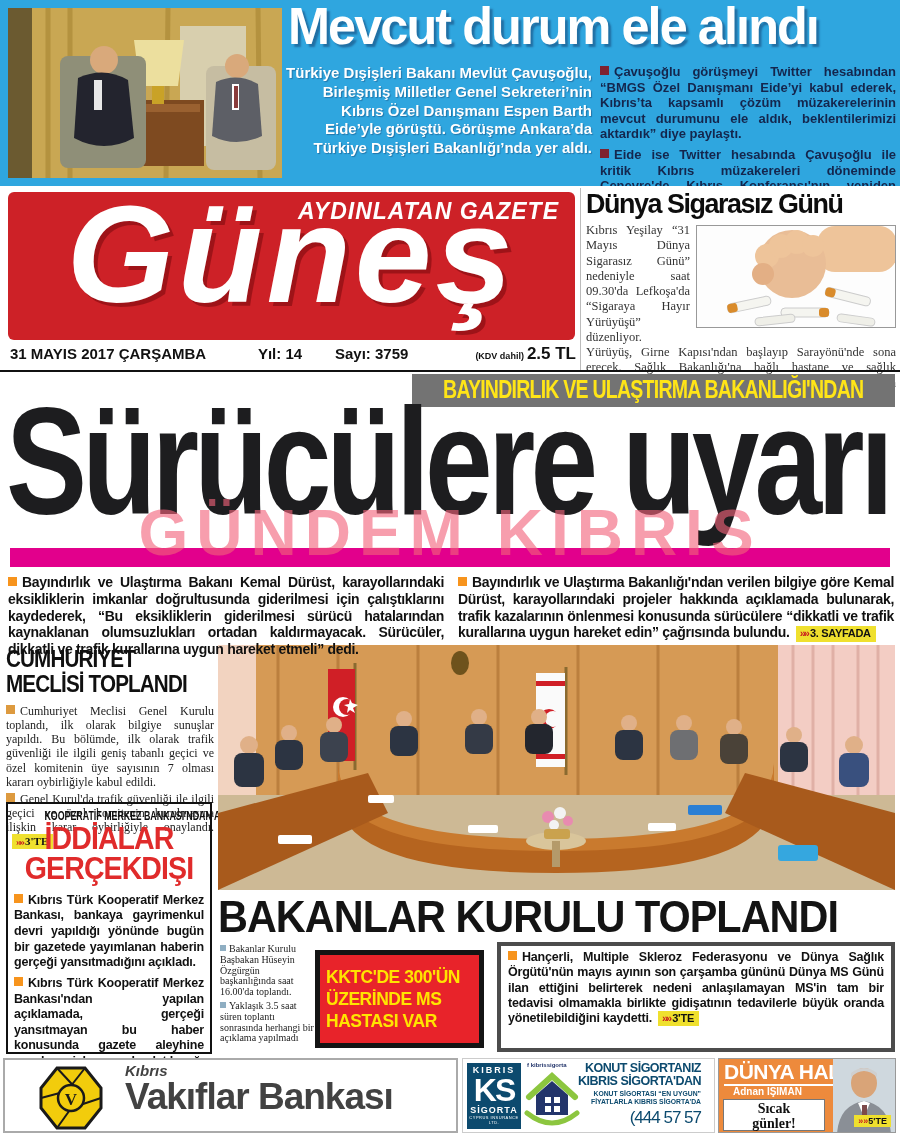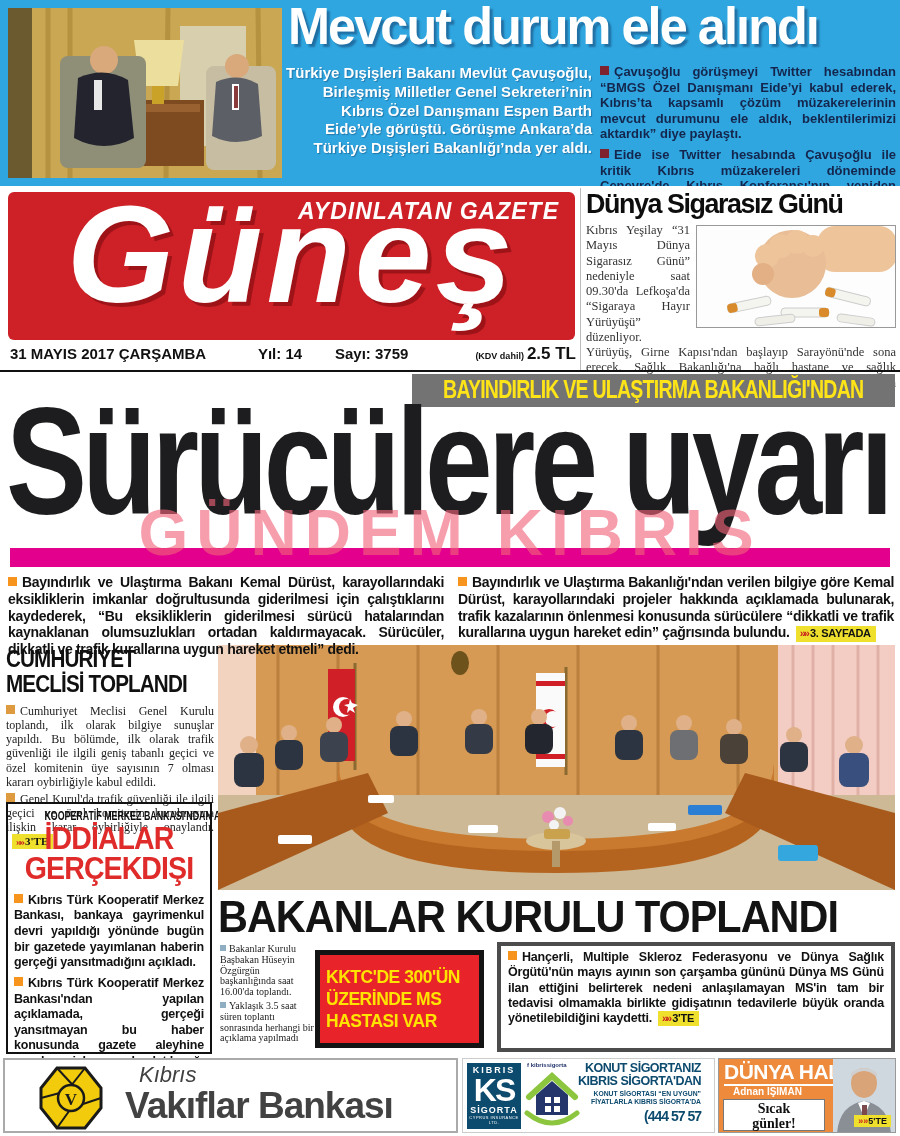--- a/index.html
+++ b/index.html
@@ -96,34 +96,34 @@
     position:absolute; left:315px; top:950px; width:169px; height:98px;
     background:#e8232a; border:5px solid #141414; padding:6px 6px;
     display:flex; flex-direction:column; justify-content:center;
   }
   .ms-box div { color:#ffe400; font-weight:bold; font-size:19px; line-height:1.15; letter-spacing:-.5px; white-space:nowrap; transform:scaleX(.92); transform-origin:left center; }
   .cab-right { position:absolute; left:497px; top:942px; width:398px; height:110px; border:4px solid #4c4c4c; padding:4px 7px; }
   .cab-right .b-item { font-weight:bold; font-size:12.5px; line-height:1.22; color:#111; text-align:justify; letter-spacing:-.2px; margin-bottom:3px; }
   
   .ad-vakif { position:absolute; left:3px; top:1058px; width:455px; height:75px; background:#fff; border:2px solid #aaa; }
   .vakif-text { position:absolute; left:120px; top:2px; color:#424242; }
-  .vakif-text .l1 { font-size:22px; font-weight:normal; font-style:italic; margin-left:14px; }
+  .vakif-text .l1 { font-size:15px; font-weight:bold; font-style:italic; margin-left:0; }
   .vakif-text .l2 { font-size:37px; font-weight:bold; letter-spacing:-1px; line-height:.95; }
   .ad-ks { position:absolute; left:462px; top:1058px; width:253px; height:75px; background:#fff; border:1px solid #ccc; }
   .ks-logo { position:absolute; left:4px; top:4px; width:54px; height:66px; background:#0c4a6e; color:#fff; text-align:center; }
   .ks-logo .t { font-size:9px; font-weight:bold; letter-spacing:2px; padding-top:2px; }
   .ks-logo .m { font-size:32px; font-weight:bold; letter-spacing:-2px; line-height:.95; }
   .ks-logo .b { font-size:9px; font-weight:bold; letter-spacing:1px; }
   .ks-logo .s { font-size:4px; letter-spacing:.5px; }
   .ks-fb { position:absolute; left:64px; top:3px; font-size:6px; font-weight:bold; color:#23356b; }
   .ks-house { position:absolute; left:60px; top:10px; width:58px; height:60px; }
   .ks-text { position:absolute; left:110px; top:3px; width:128px; text-align:right; color:#0c4a6e; }
   .ks-text .l1 { font-size:12.5px; font-weight:bold; letter-spacing:-.5px; line-height:1.05; }
   .ks-text .l3 { font-size:6.8px; font-weight:bold; margin-top:2px; line-height:1.15; }
-  .ks-text .ph { font-size:14px; font-weight:bold; letter-spacing:-1px; margin-top:2px; }
+  .ks-text .ph { font-size:17px; font-weight:normal; letter-spacing:-1px; margin-top:2px; }
   .ad-dunya { position:absolute; left:718px; top:1058px; width:178px; height:75px; background:#ed8a3c; border:1px solid #999; overflow:hidden; }
   .dunya-title { position:absolute; left:5px; top:1px; color:#fff; font-weight:bold; font-size:21px; letter-spacing:-.5px; border-bottom:2px solid #fff; padding-right:6px; }
   .dunya-author { position:absolute; left:14px; top:27px; color:#fff; font-weight:bold; font-size:10px; }
   .dunya-quote { position:absolute; left:4px; top:40px; width:102px; height:32px; background:#fff; border:1px solid #777; text-align:center; font-family:"Liberation Serif", serif; font-weight:bold; font-size:14px; line-height:1.1; color:#111; padding-top:1px; }
   .dunya-photo { position:absolute; right:0; top:0; width:62px; height:75px; }
   .dunya-badge { position:absolute; right:4px; bottom:5px; background:#efe02e; font-size:9px; font-weight:bold; padding:1px 4px; color:#111; }
   .dunya-badge .arr{ color:#c81e1e; }
 </style>
 </head>
 <body>

